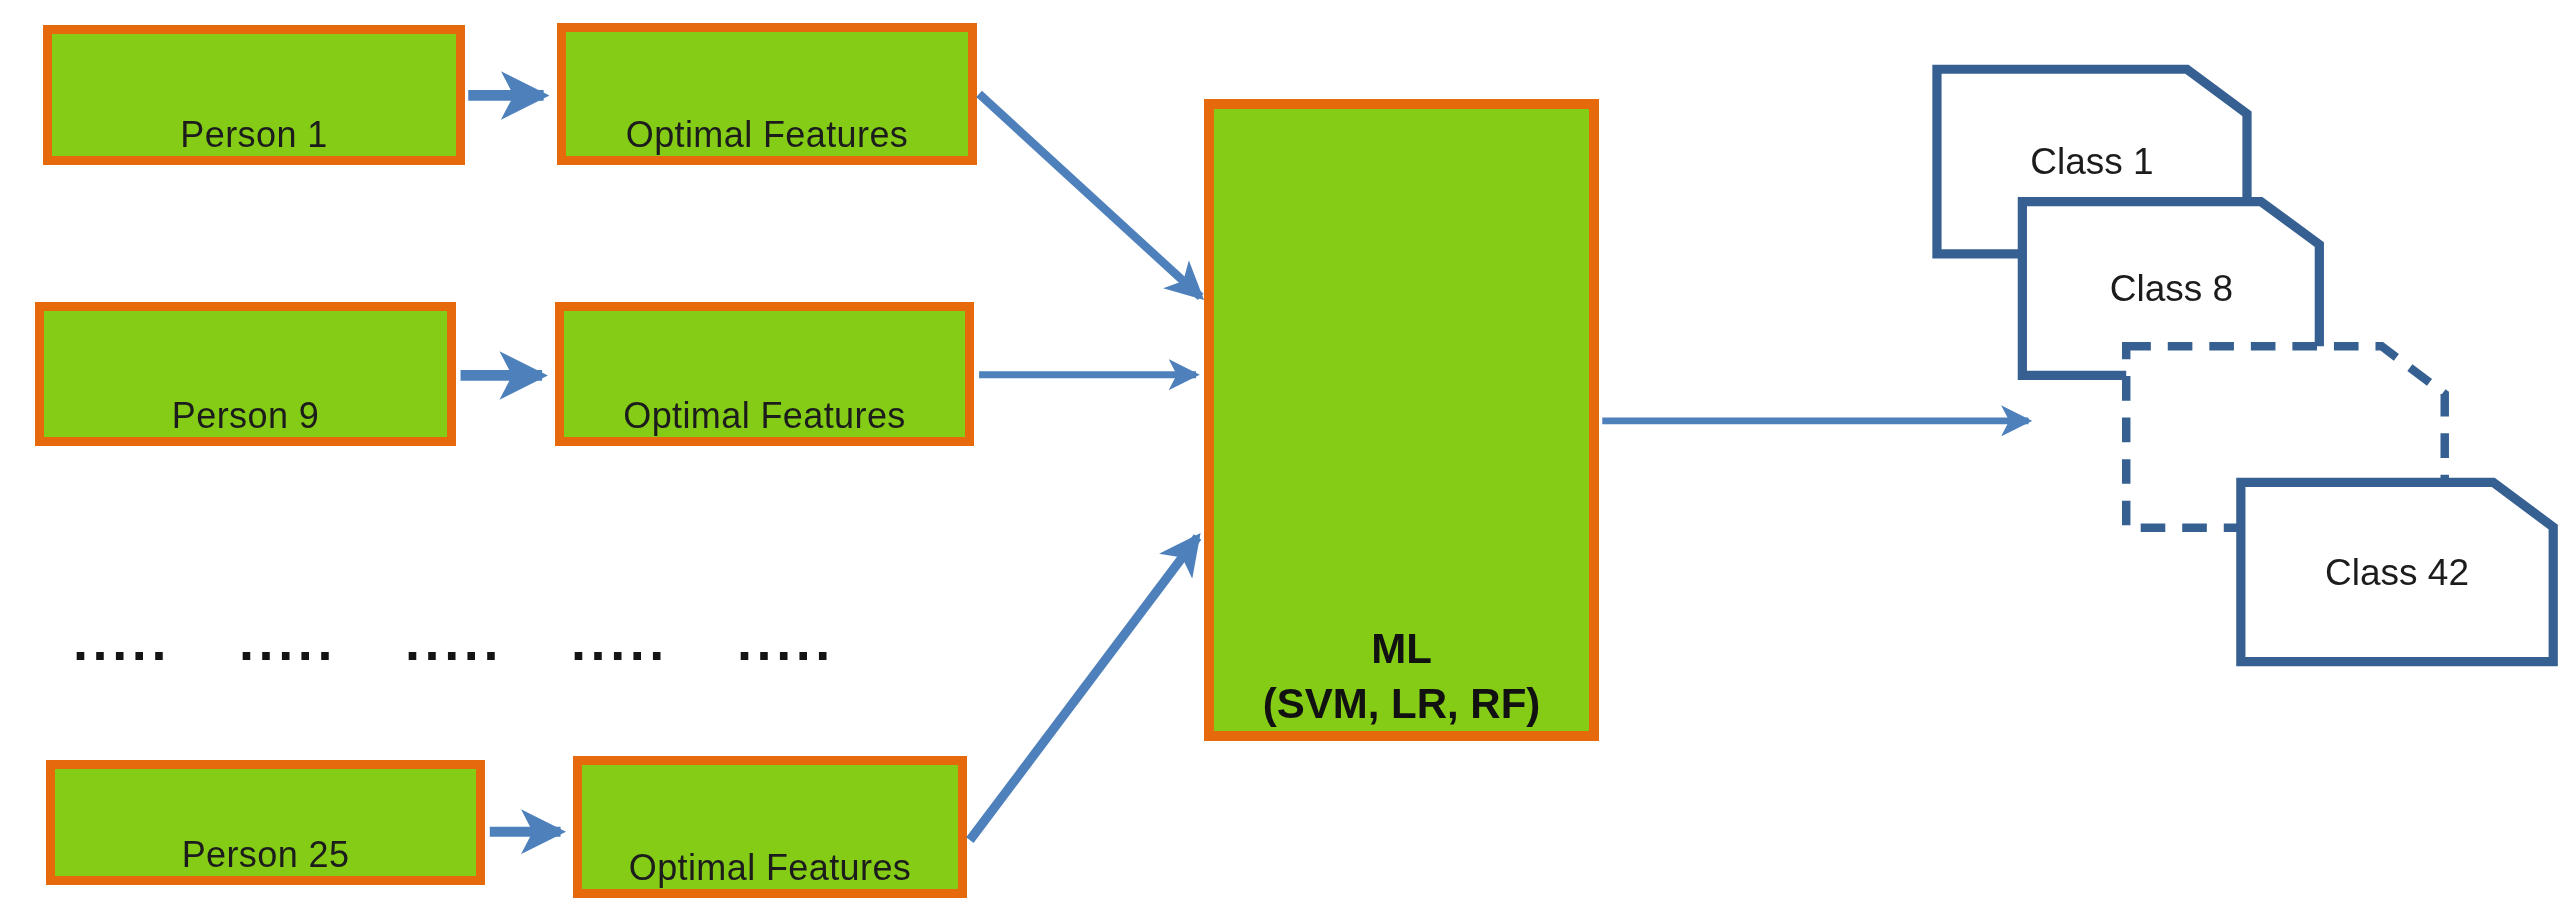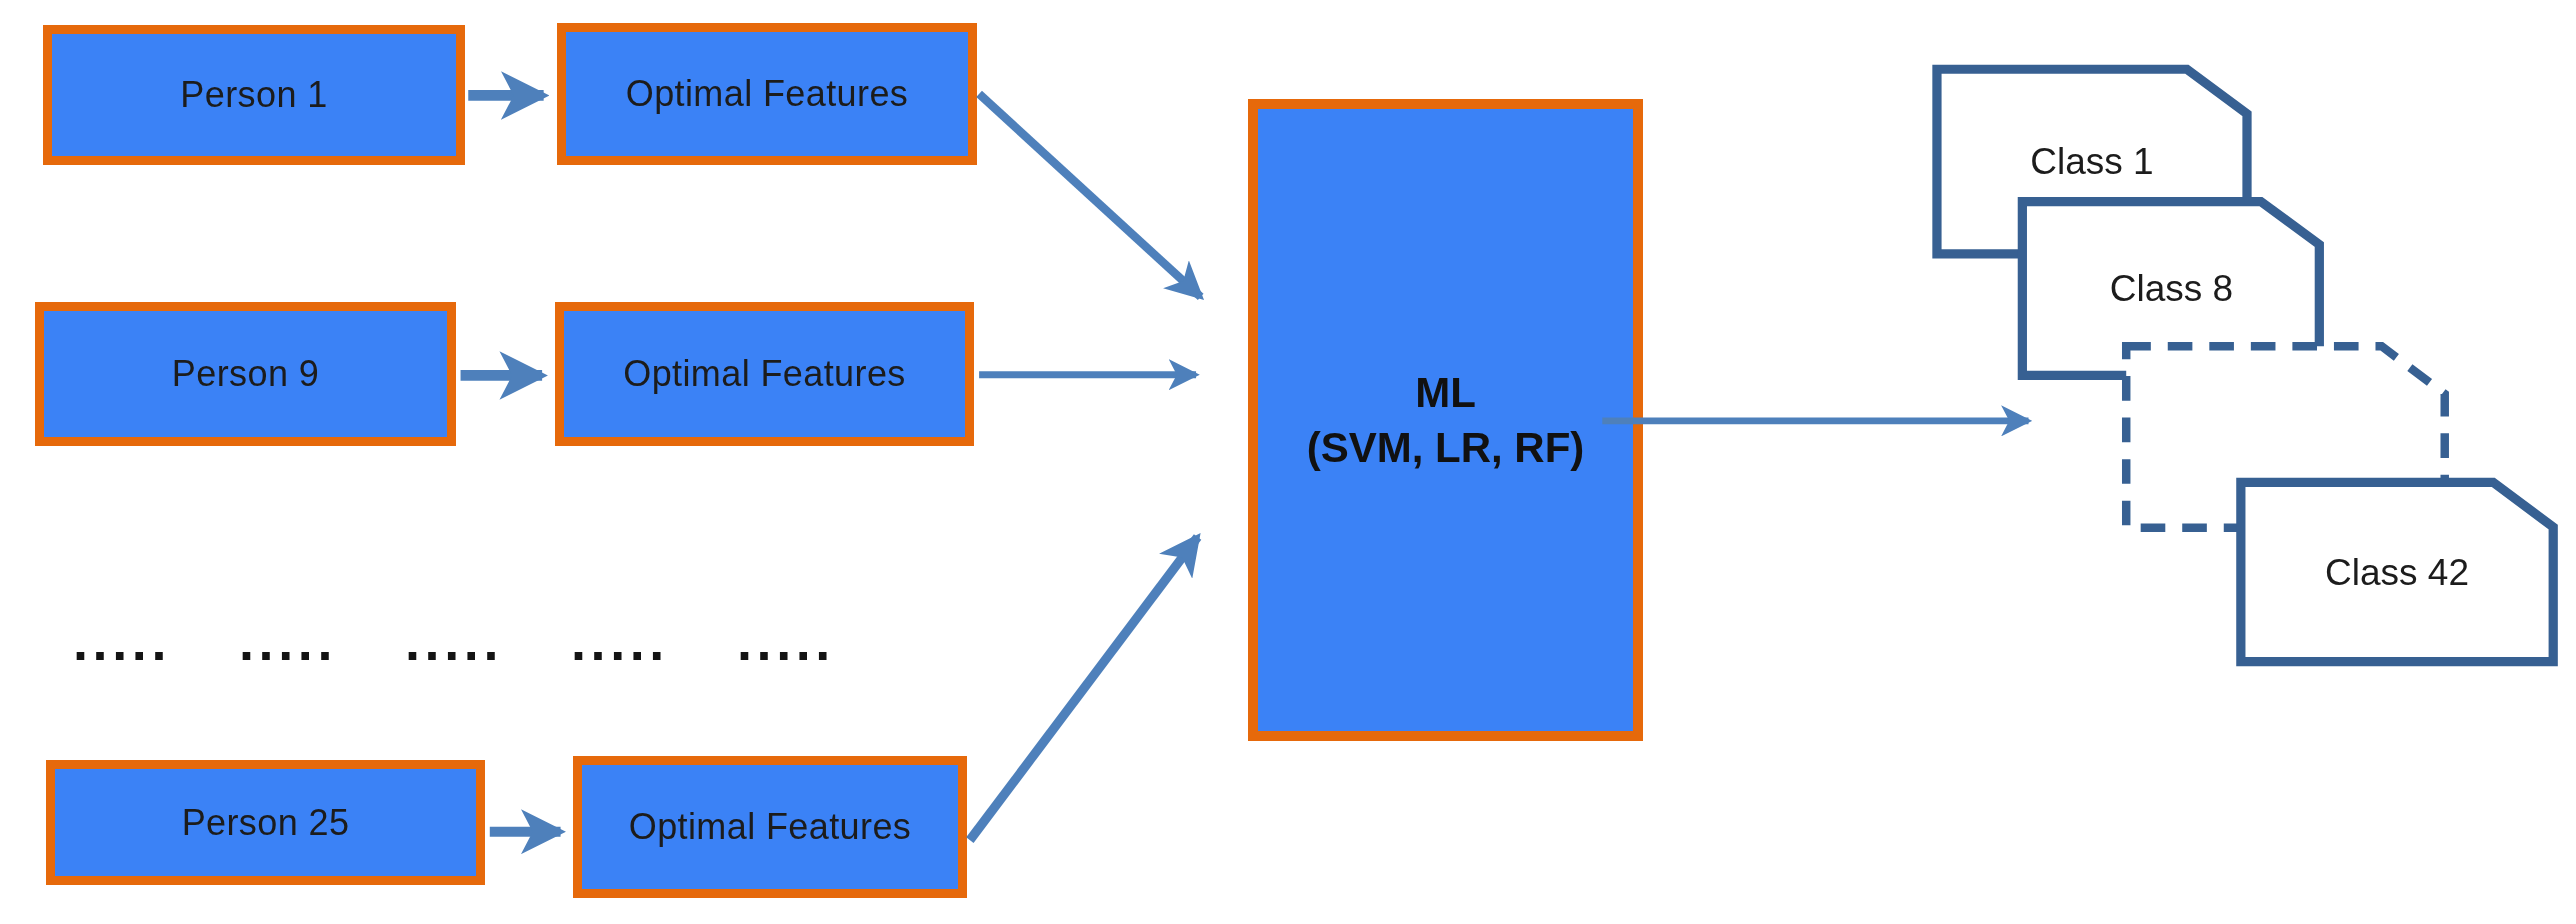--- a/index.html
+++ b/index.html
@@ -7,24 +7,24 @@
     position: relative;
     width: 2576px;
     height: 924px;
     background: #ffffff;
     font-family: "Liberation Sans", sans-serif;
     overflow: hidden;
   }
   .obox {
     position: absolute;
     border: 9.2px solid #E6690B;
-    background: #3b82f6;
+    background: #84cc16;
     box-sizing: border-box;
     display: flex;
-    align-items: center;
+    align-items: flex-end;
     justify-content: center;
   }
   .obox .lbl {
     font-size: 36px;
     color: #1c1c1c;
     letter-spacing: 0.4px;
     white-space: nowrap;
   }
   #ml-box { border-width: 10.8px; }
   #ml-box .ml-text {
@@ -96,21 +96,21 @@
     <span class="dot-group">.....</span>
   </div>
 
   <div class="obox" id="person25-box" style="left:46px; top:760px; width:439px; height:125px;">
     <span class="lbl">Person 25</span>
   </div>
   <div class="obox" id="features25-box" style="left:573px; top:756px; width:394px; height:142px;">
     <span class="lbl">Optimal Features</span>
   </div>
 
-  <div class="obox" id="ml-box" style="left:1204px; top:99px; width:395px; height:642px;margin-left:44px;">
+  <div class="obox" id="ml-box" style="left:1204px; top:99px; width:395px; height:642px;">
     <div class="ml-text">
       <div>ML</div>
       <div>(SVM, LR, RF)</div>
     </div>
   </div>
 
   <svg class="layer" viewBox="0 0 3347 1201" xmlns="http://www.w3.org/2000/svg">
     <defs>
       <marker id="ah" viewBox="0 0 10 10" refX="8.8" refY="5" markerWidth="4.5" markerHeight="4.5" orient="auto" markerUnits="strokeWidth">
         <path d="M0,0 L10,5 L0,10 L2.6,5 Z" fill="#4E80BB"></path>

